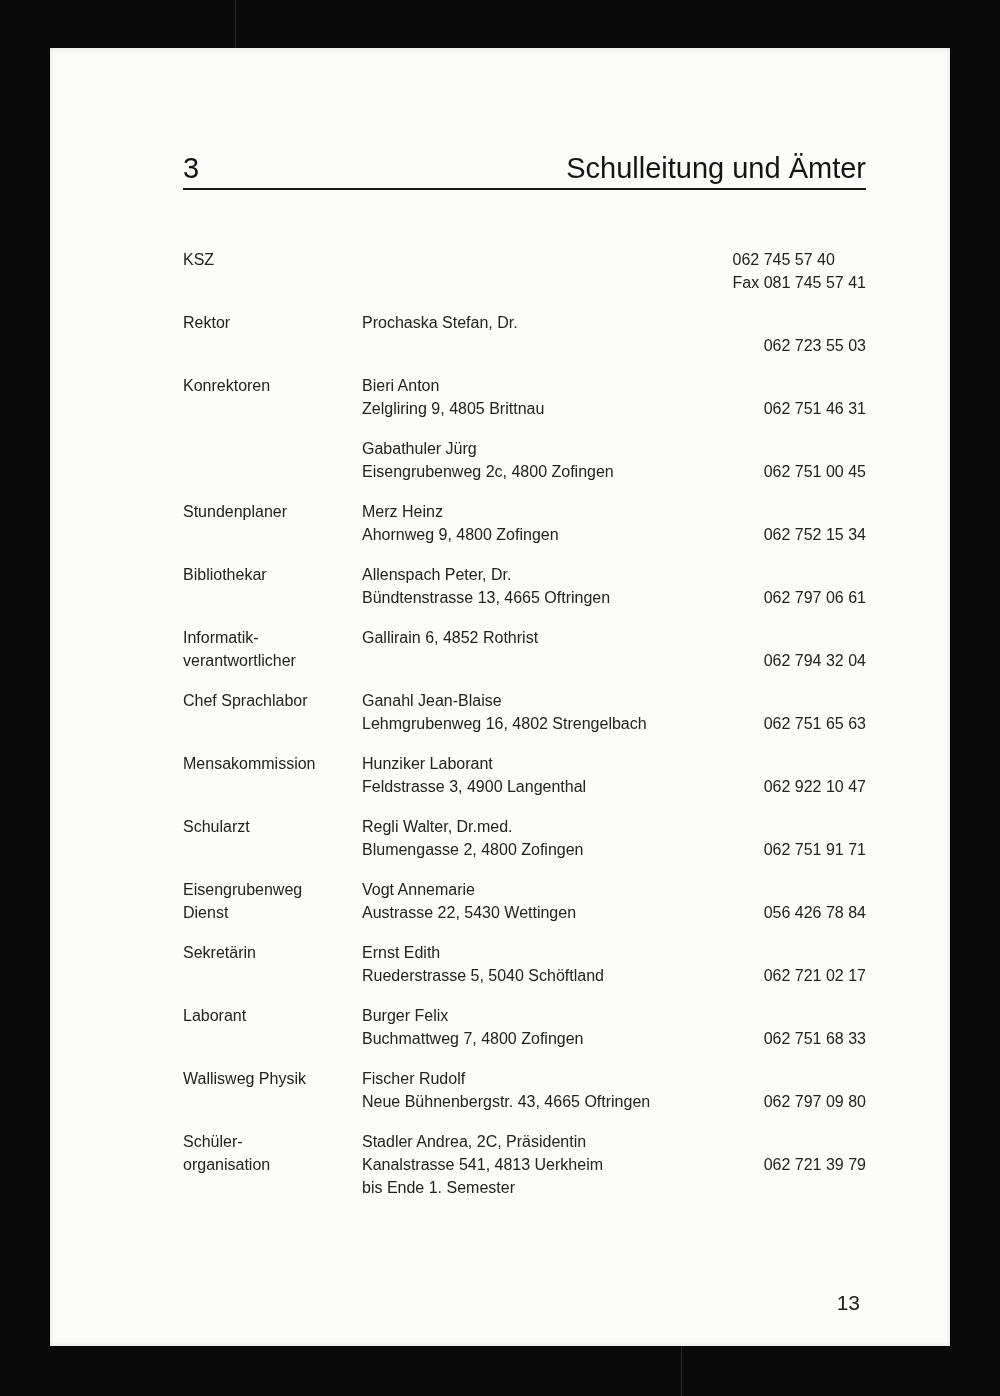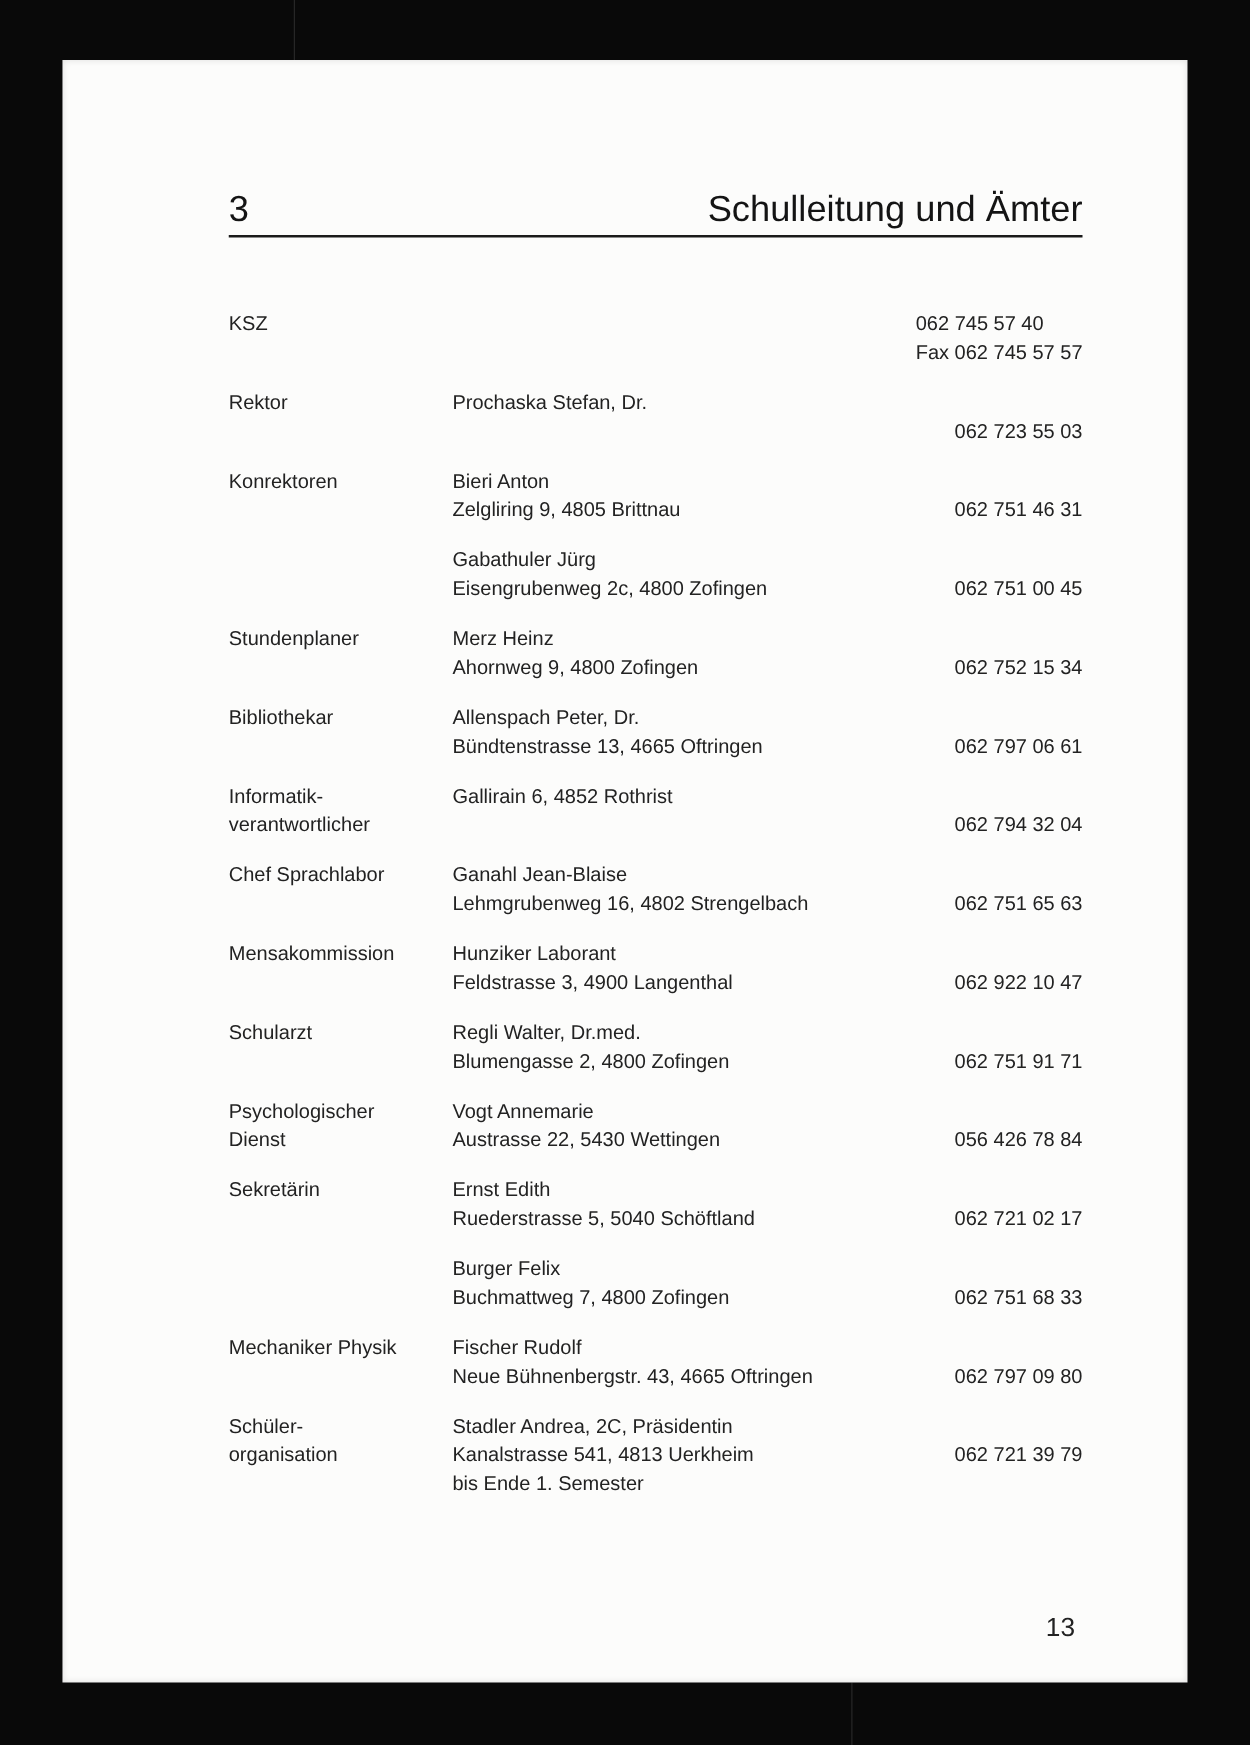--- a/index.html
+++ b/index.html
@@ -80,21 +80,21 @@
     </header>
 
     <section class="directory">
       <div class="row">
         <div class="col-role">
           <div class="line">KSZ</div>
         </div>
         <div class="col-mid"></div>
         <div class="col-phone">
           <div class="line">062 745 57 40</div>
-          <div class="line">Fax 062 745 57 57</div>
+          <div class="line">Fax 081 745 57 41</div>
         </div>
       </div>
       <div id="entries">
   <div class="row">
     <div class="col-role">
               <div class="line">Rektor</div>
             </div>
     <div class="col-mid">
               <div class="line">Prochaska Stefan, Dr.</div>
             </div>
@@ -209,21 +209,21 @@
               <div class="line">Blumengasse 2, 4800 Zofingen</div>
             </div>
     <div class="col-phone">
               <div class="line">&nbsp;</div>
               <div class="line">062 751 91 71</div>
             </div>
   </div>
 
   <div class="row">
     <div class="col-role">
-              <div class="line">Psychologischer</div>
+              <div class="line">Eisengrubenweg</div>
               <div class="line">Dienst</div>
             </div>
     <div class="col-mid">
               <div class="line">Vogt Annemarie</div>
               <div class="line">Austrasse 22, 5430 Wettingen</div>
             </div>
     <div class="col-phone">
               <div class="line">&nbsp;</div>
               <div class="line">056 426 78 84</div>
             </div>
@@ -237,33 +237,36 @@
               <div class="line">Ernst Edith</div>
               <div class="line">Ruederstrasse 5, 5040 Schöftland</div>
             </div>
     <div class="col-phone">
               <div class="line">&nbsp;</div>
               <div class="line">062 721 02 17</div>
             </div>
   </div>
 
   <div class="row">
+    <div class="col-role">
+              <div class="line">Laborant</div>
+            </div>
     <div class="col-mid">
               <div class="line">Burger Felix</div>
               <div class="line">Buchmattweg 7, 4800 Zofingen</div>
             </div>
     <div class="col-phone">
               <div class="line">&nbsp;</div>
               <div class="line">062 751 68 33</div>
             </div>
   </div>
 
   <div class="row">
     <div class="col-role">
-              <div class="line">Mechaniker Physik</div>
+              <div class="line">Wallisweg Physik</div>
             </div>
     <div class="col-mid">
               <div class="line">Fischer Rudolf</div>
               <div class="line">Neue Bühnenbergstr. 43, 4665 Oftringen</div>
             </div>
     <div class="col-phone">
               <div class="line">&nbsp;</div>
               <div class="line">062 797 09 80</div>
             </div>
   </div>

